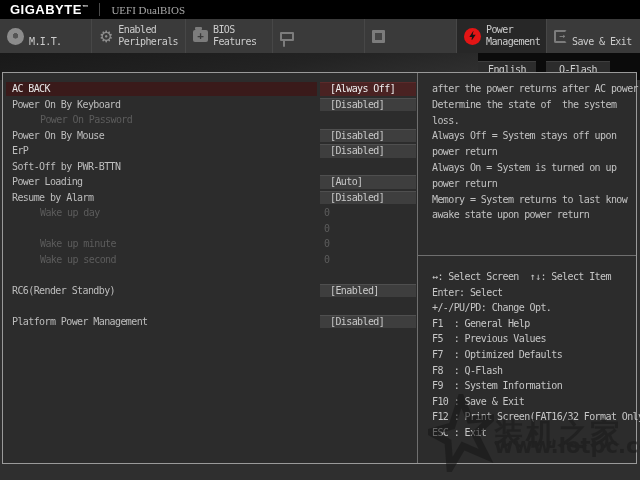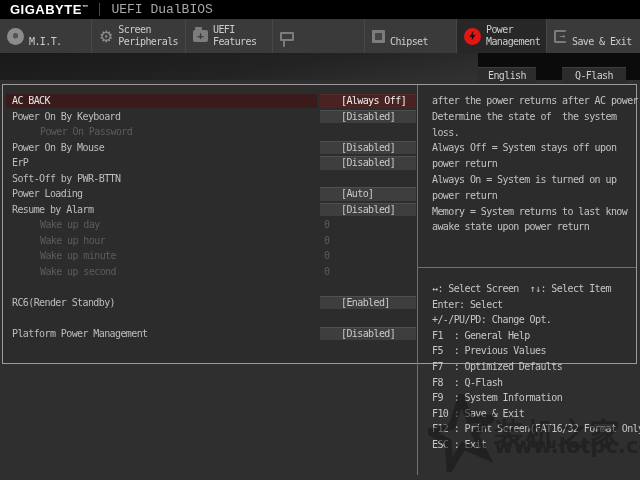--- a/index.html
+++ b/index.html
@@ -13,21 +13,21 @@
     position:relative;
   }
 
   
   .titlebar { position:absolute; left:0; top:0; width:640px; height:19px; background:#000;
     display:flex; align-items:center; }
   .brand { font-family:"Liberation Sans", sans-serif; font-weight:bold; font-size:13px;
     color:#fff; letter-spacing:0.5px; margin-left:10px; }
   .brand sup { font-size:6px; }
   .tb-sep { width:1px; height:13px; background:#4a4a4a; margin:0 11px; }
-  .uefi-title { font-family:Liberation Mono, monospace; font-size:13px; color:#a8a8a8; letter-spacing:0; }
+  .uefi-title { font-family:Liberation Serif, serif; font-size:11px; color:#a8a8a8; letter-spacing:0; }
 
   
   .tabbar { position:absolute; left:0; top:19px; width:640px; height:34px; background:#3a3a3a; display:flex; }
   .tab { position:relative; height:34px; display:flex; align-items:center; border-right:1px solid #474747;
     background:#3a3a3a; cursor:default; }
   .tab.active { background:#272727; }
   .tab .ticon { margin:0 5px 0 7px; flex:0 0 auto; position:relative; }
   .tlabel { display:flex; flex-direction:column; justify-content:flex-end; height:34px; padding-bottom:5px;
     color:#cccccc; line-height:12px; white-space:nowrap; }
   .tlabel span:empty { display:none; }
@@ -51,41 +51,41 @@
     border-top-color:#e31515; transform:rotate(40deg); }
   .bolt { position:absolute; left:4px; top:3px; width:9px; height:11px; background:#141414;
     clip-path:polygon(62% 0, 15% 58%, 45% 58%, 33% 100%, 85% 38%, 52% 38%); }
   .icon-exit { width:13px; height:13px; border:2px solid #7c7c7c; border-right-color:transparent; border-radius:2px; position:relative; }
   .icon-exit::after { content:"→"; position:absolute; left:3px; top:-2px; color:#8f8f8f; font-size:10px; letter-spacing:0; }
 
   
   .subbar { position:absolute; left:0; top:53px; width:640px; height:27px;
     background:linear-gradient(170deg, #191919 0%, #232323 45%, #323232 80%); }
   .subbar-right { position:absolute; right:0; top:0; width:162px; height:27px; background:#0b0b0b;
-    display:flex; align-items:flex-start; padding-top:14px; gap:26px; }
+    display:flex; align-items:flex-start; padding-top:8px; gap:10px; }
   .mini-btn { height:17px; background:#2c2c2c; box-shadow:inset 0 1px 0 #3e3e3e;
     color:#cfcfcf; display:flex; align-items:center; justify-content:center; cursor:default; }
   .btn-lang { width:58px; }
   .btn-qflash { width:64px; }
 
   
-  .content { position:absolute; left:2px; top:84px; width:635px; height:280px;
+  .content { position:absolute; left:2px; top:72px; width:635px; height:392px;
     border:1px solid #9a9a9a; background:#2c2c2c; }
   .leftpane { position:absolute; left:0; top:0; width:414px; height:390px; padding-top:8px; }
   .vdivider { position:absolute; left:414px; top:0; width:1px; height:390px; background:#6f6f6f; }
   .rightpane { position:absolute; left:415px; top:0; width:218px; height:390px; }
 
   
   .row { position:relative; height:15.5px; }
   .lbl { position:absolute; left:3px; top:1px; width:311px; height:13.5px;
     display:flex; align-items:center; padding-left:6px; color:#bdbdbd; white-space:pre; }
   .indent .lbl { padding-left:34px;text-align:center; }
   .dis .lbl { color:#5c5c5c; }
   .val { position:absolute; left:317px; top:1px; width:96px; height:13.5px; background:#3e3e3e;
-    box-shadow:inset 0 1px 0 #4f4f4f; color:#c9c9c9; display:flex; align-items:center; padding-left:21px; }
+    box-shadow:inset 0 1px 0 #4f4f4f; color:#c9c9c9; display:flex; align-items:center; padding-left:10px; }
   .sel .lbl { background:#3a1a1a; color:#e6e6e6; }
   .sel .val { background:#4a2222; box-shadow:inset 0 1px 0 #5a2a2a; color:#efefef; }
   .plainval { position:absolute; left:321px; top:1px; height:13.5px; display:flex; align-items:center; color:#5c5c5c; }
 
   
   .helpbox { padding:8px 0 0 14px; }
   .help-line { height:15.8px; line-height:15.8px; white-space:pre; color:#c2c2c2; }
   .hdivider { position:absolute; left:0; top:182px; width:218px; height:1px; background:#6f6f6f; }
   .legendbox { position:absolute; left:0; top:190px; padding:6px 0 0 14px; }
   .legend-line { height:15.6px; line-height:15.6px; white-space:pre; color:#c6c6c6; }
@@ -111,39 +111,36 @@
 <div class="tabbar">
   <div class="tab w-mit">
     <span class="ticon icon-gauge"></span>
     <span class="tlabel">
         <span>M.I.T.</span>
       </span>
   </div>
   <div class="tab w-sys">
     <span class="ticon icon-gear">⚙</span>
     <span class="tlabel">
-        <span>Screen</span>
+        <span>Enabled</span>
         <span>Peripherals</span>
       </span>
   </div>
   <div class="tab w-bios">
     <span class="ticon icon-biosplus"></span>
     <span class="tlabel">
-        <span>UEFI</span>
+        <span>BIOS</span>
         <span>Features</span>
       </span>
   </div>
   <div class="tab w-per">
     <span class="ticon icon-periph"></span>
   </div>
   <div class="tab w-chip">
     <span class="ticon icon-chip"></span>
-    <span class="tlabel">
-        <span>Chipset</span>
-      </span>
   </div>
   <div class="tab w-pwr active">
     <span class="ticon icon-power">
         <span class="bolt"></span>
       </span>
     <span class="tlabel">
         <span>Power</span>
         <span>Management</span>
       </span>
   </div>
@@ -193,21 +190,20 @@
     </div>
     <div class="row">
       <span class="lbl">Resume by Alarm</span>
       <span class="val">[Disabled]</span>
     </div>
     <div class="row dis indent">
       <span class="lbl">Wake up day</span>
       <span class="plainval">0</span>
     </div>
     <div class="row dis indent">
-      <span class="lbl">Wake up hour</span>
       <span class="plainval">0</span>
     </div>
     <div class="row dis indent">
       <span class="lbl">Wake up minute</span>
       <span class="plainval">0</span>
     </div>
     <div class="row dis indent">
       <span class="lbl">Wake up second</span>
       <span class="plainval">0</span>
     </div>

